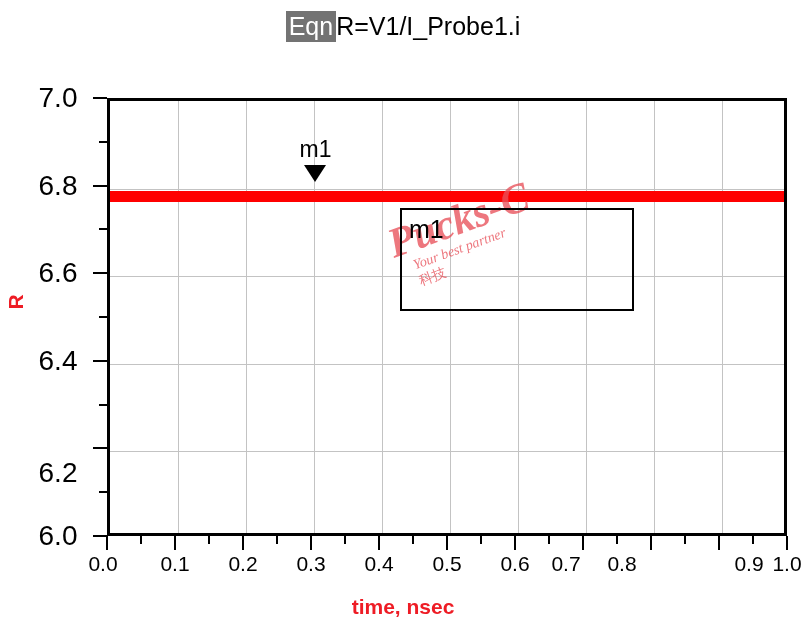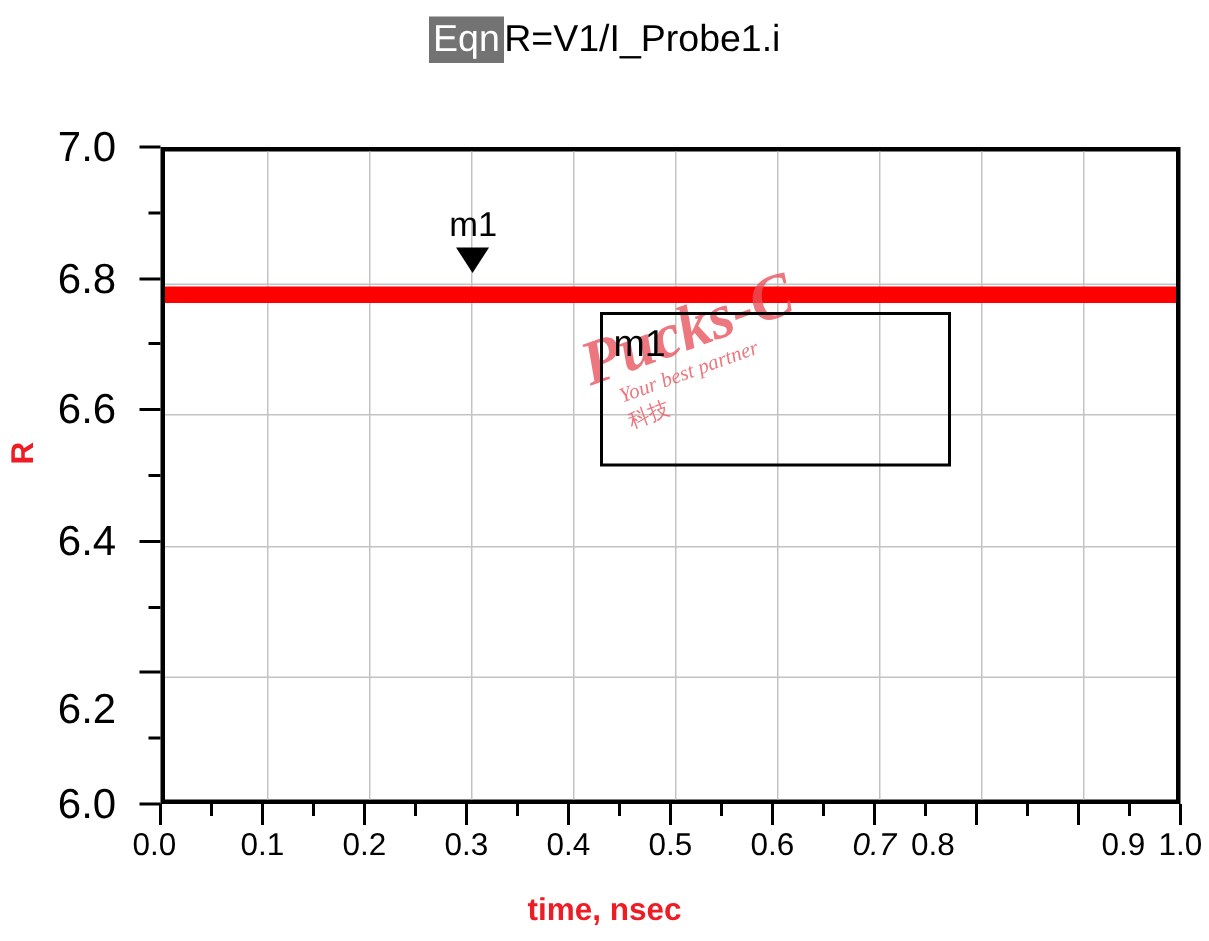--- a/index.html
+++ b/index.html
@@ -278,21 +278,21 @@
     <div class="label-x" style="left: 243px;">0.2</div>
     <div class="tick-x-major" style="left: 310px;"></div>
     <div class="label-x" style="left: 311px;">0.3</div>
     <div class="tick-x-major" style="left: 378px;"></div>
     <div class="label-x" style="left: 379px;">0.4</div>
     <div class="tick-x-major" style="left: 446px;"></div>
     <div class="label-x" style="left: 447px;">0.5</div>
     <div class="tick-x-major" style="left: 514px;"></div>
     <div class="label-x" style="left: 515px;">0.6</div>
     <div class="tick-x-major" style="left: 582px;"></div>
-    <div class="label-x" style="left: 583px; font-style: italic;">0.7</div>
+    <div class="label-x" style="left: 566px;">0.7</div>
     <div class="tick-x-major" style="left: 650px;"></div>
     <div class="label-x" style="left: 622px;">0.8</div>
     <div class="tick-x-major" style="left: 718px;"></div>
     <div class="label-x" style="left: 749px;">0.9</div>
     <div class="tick-x-major" style="left: 786px;"></div>
     <div class="label-x" style="left: 787px;">1.0</div>
     <div class="tick-x-minor" style="left: 140px;"></div>
     <div class="tick-x-minor" style="left: 208px;"></div>
     <div class="tick-x-minor" style="left: 276px;"></div>
     <div class="tick-x-minor" style="left: 344px;"></div>

